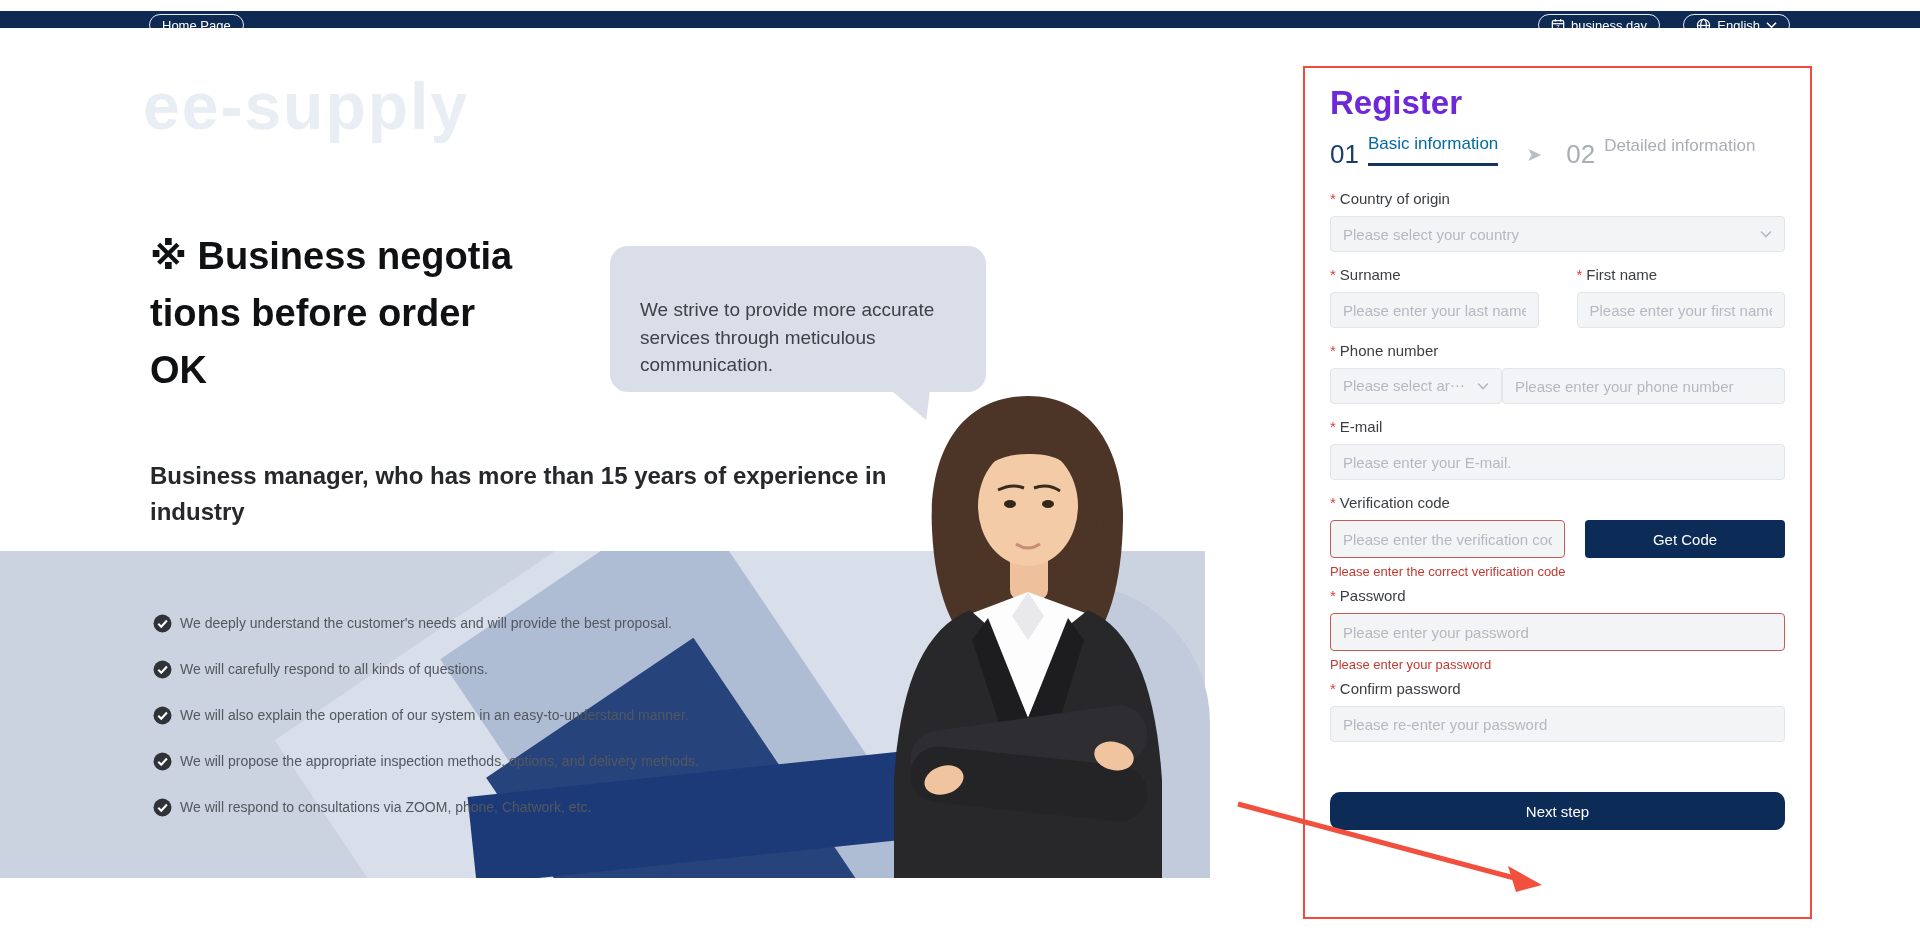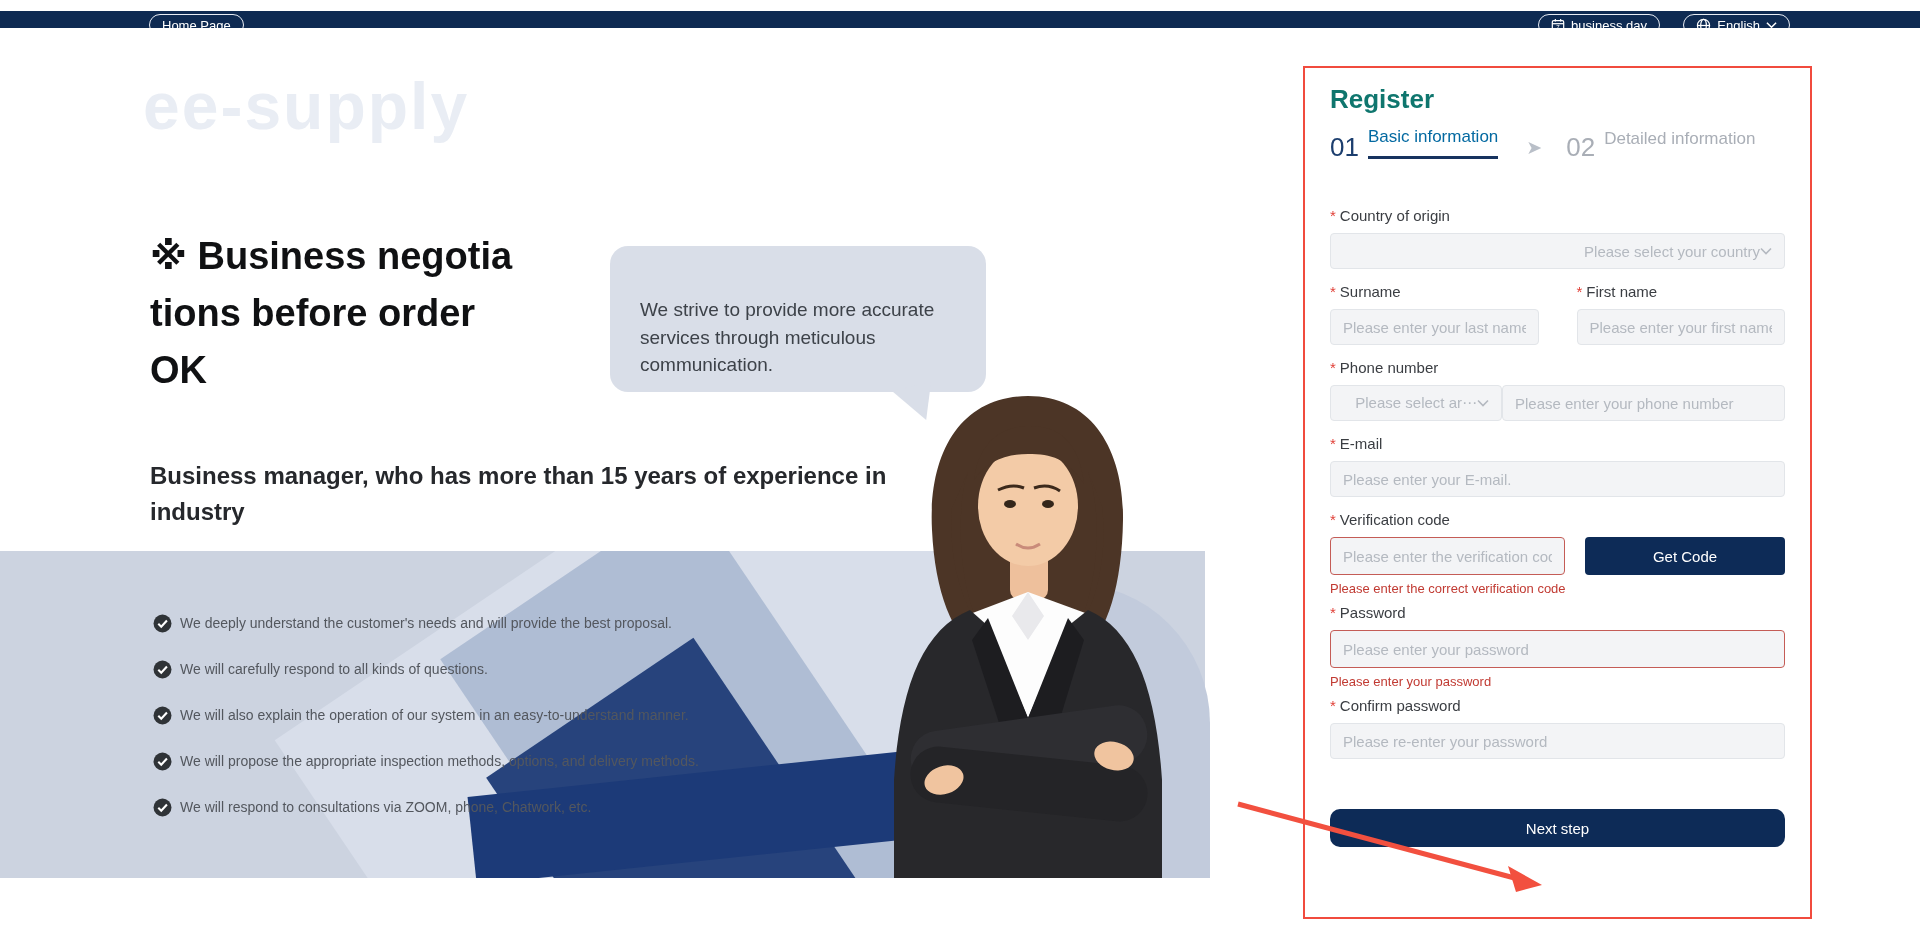--- a/index.html
+++ b/index.html
@@ -65,38 +65,38 @@
   .bullet-row { display:flex; align-items:center; gap:8px; height:46px; }
   .bullet-row svg { flex:none; }
   .bullet-text { font-size:14px; color:#53575e; }
   
   .photo { position:absolute; left:852px; top:360px; width:352px; height:490px; }
   
   .card {
     position:absolute; left:1303px; top:66px; width:509px; height:853px;
     background:#ffffff; border:2px solid #f14b3e; padding:16px 25px 0 25px;
   }
-  .card-title { font-size:26px; font-weight:bold; color:#0f766e; margin-bottom:16px; }
-  .steps { display:flex; align-items:center; margin-bottom:44px; }
+  .card-title { font-size:33px; font-weight:bold; color:#6d28d9; margin-bottom:16px; }
+  .steps { display:flex; align-items:center; margin-bottom:20px; }
   .step-num  { font-size:26px; color:#1c3e6e; margin-right:9px; }
   .step-label { font-size:17px; color:#0369a1; padding-bottom:9px; border-bottom:3px solid #17335f; position:relative; top:-4px;}
   .step-arrow { font-size:19px; color:#b9bfc8; margin:0 24px 0 28px; }
   .step-num.inactive, .step-label.inactive { color:#a9aeb6; border-bottom:none; }
   .flabel { font-size:15px; color:#3a3d42; margin-bottom:9px; }
   .req { color:#e03e36; margin-right:4px; }
   .fgroup { margin-bottom:14px; }
   .fgroup.tight { margin-bottom:8px; }
   .inp, .sel {
     width:100%; height:36px; background:#f3f4f6; border:1px solid #e2e5e9;
     border-radius:4px; font-size:15px; color:#5a5e66; padding:0 12px;
     font-family:"Liberation Sans","DejaVu Sans",sans-serif;
   }
   .inp::placeholder { color:#b4b9c0; opacity:1; }
   .inp.error-border { border-color:#c45c56; }
-  .sel { display:flex; align-items:center; justify-content:flex-end; cursor:pointer; }
+  .sel { display:flex; align-items:center; justify-content:space-between; cursor:pointer; }
   .sel .ph { color:#b4b9c0; overflow:hidden; white-space:nowrap; text-overflow:ellipsis; }
   .row2 { display:flex; gap:38px; }
   .row2 > div { flex:1; }
   .rowphone { display:flex; }
   .rowverif { display:flex; gap:20px; }
   .err { font-size:13px; color:#c13a32; margin-top:6px; }
   .btn-navy {
     background:#0d2b57; color:#ffffff; border:none; border-radius:4px;
     font-size:15px; cursor:pointer; font-family:"Liberation Sans","DejaVu Sans",sans-serif;
   }

